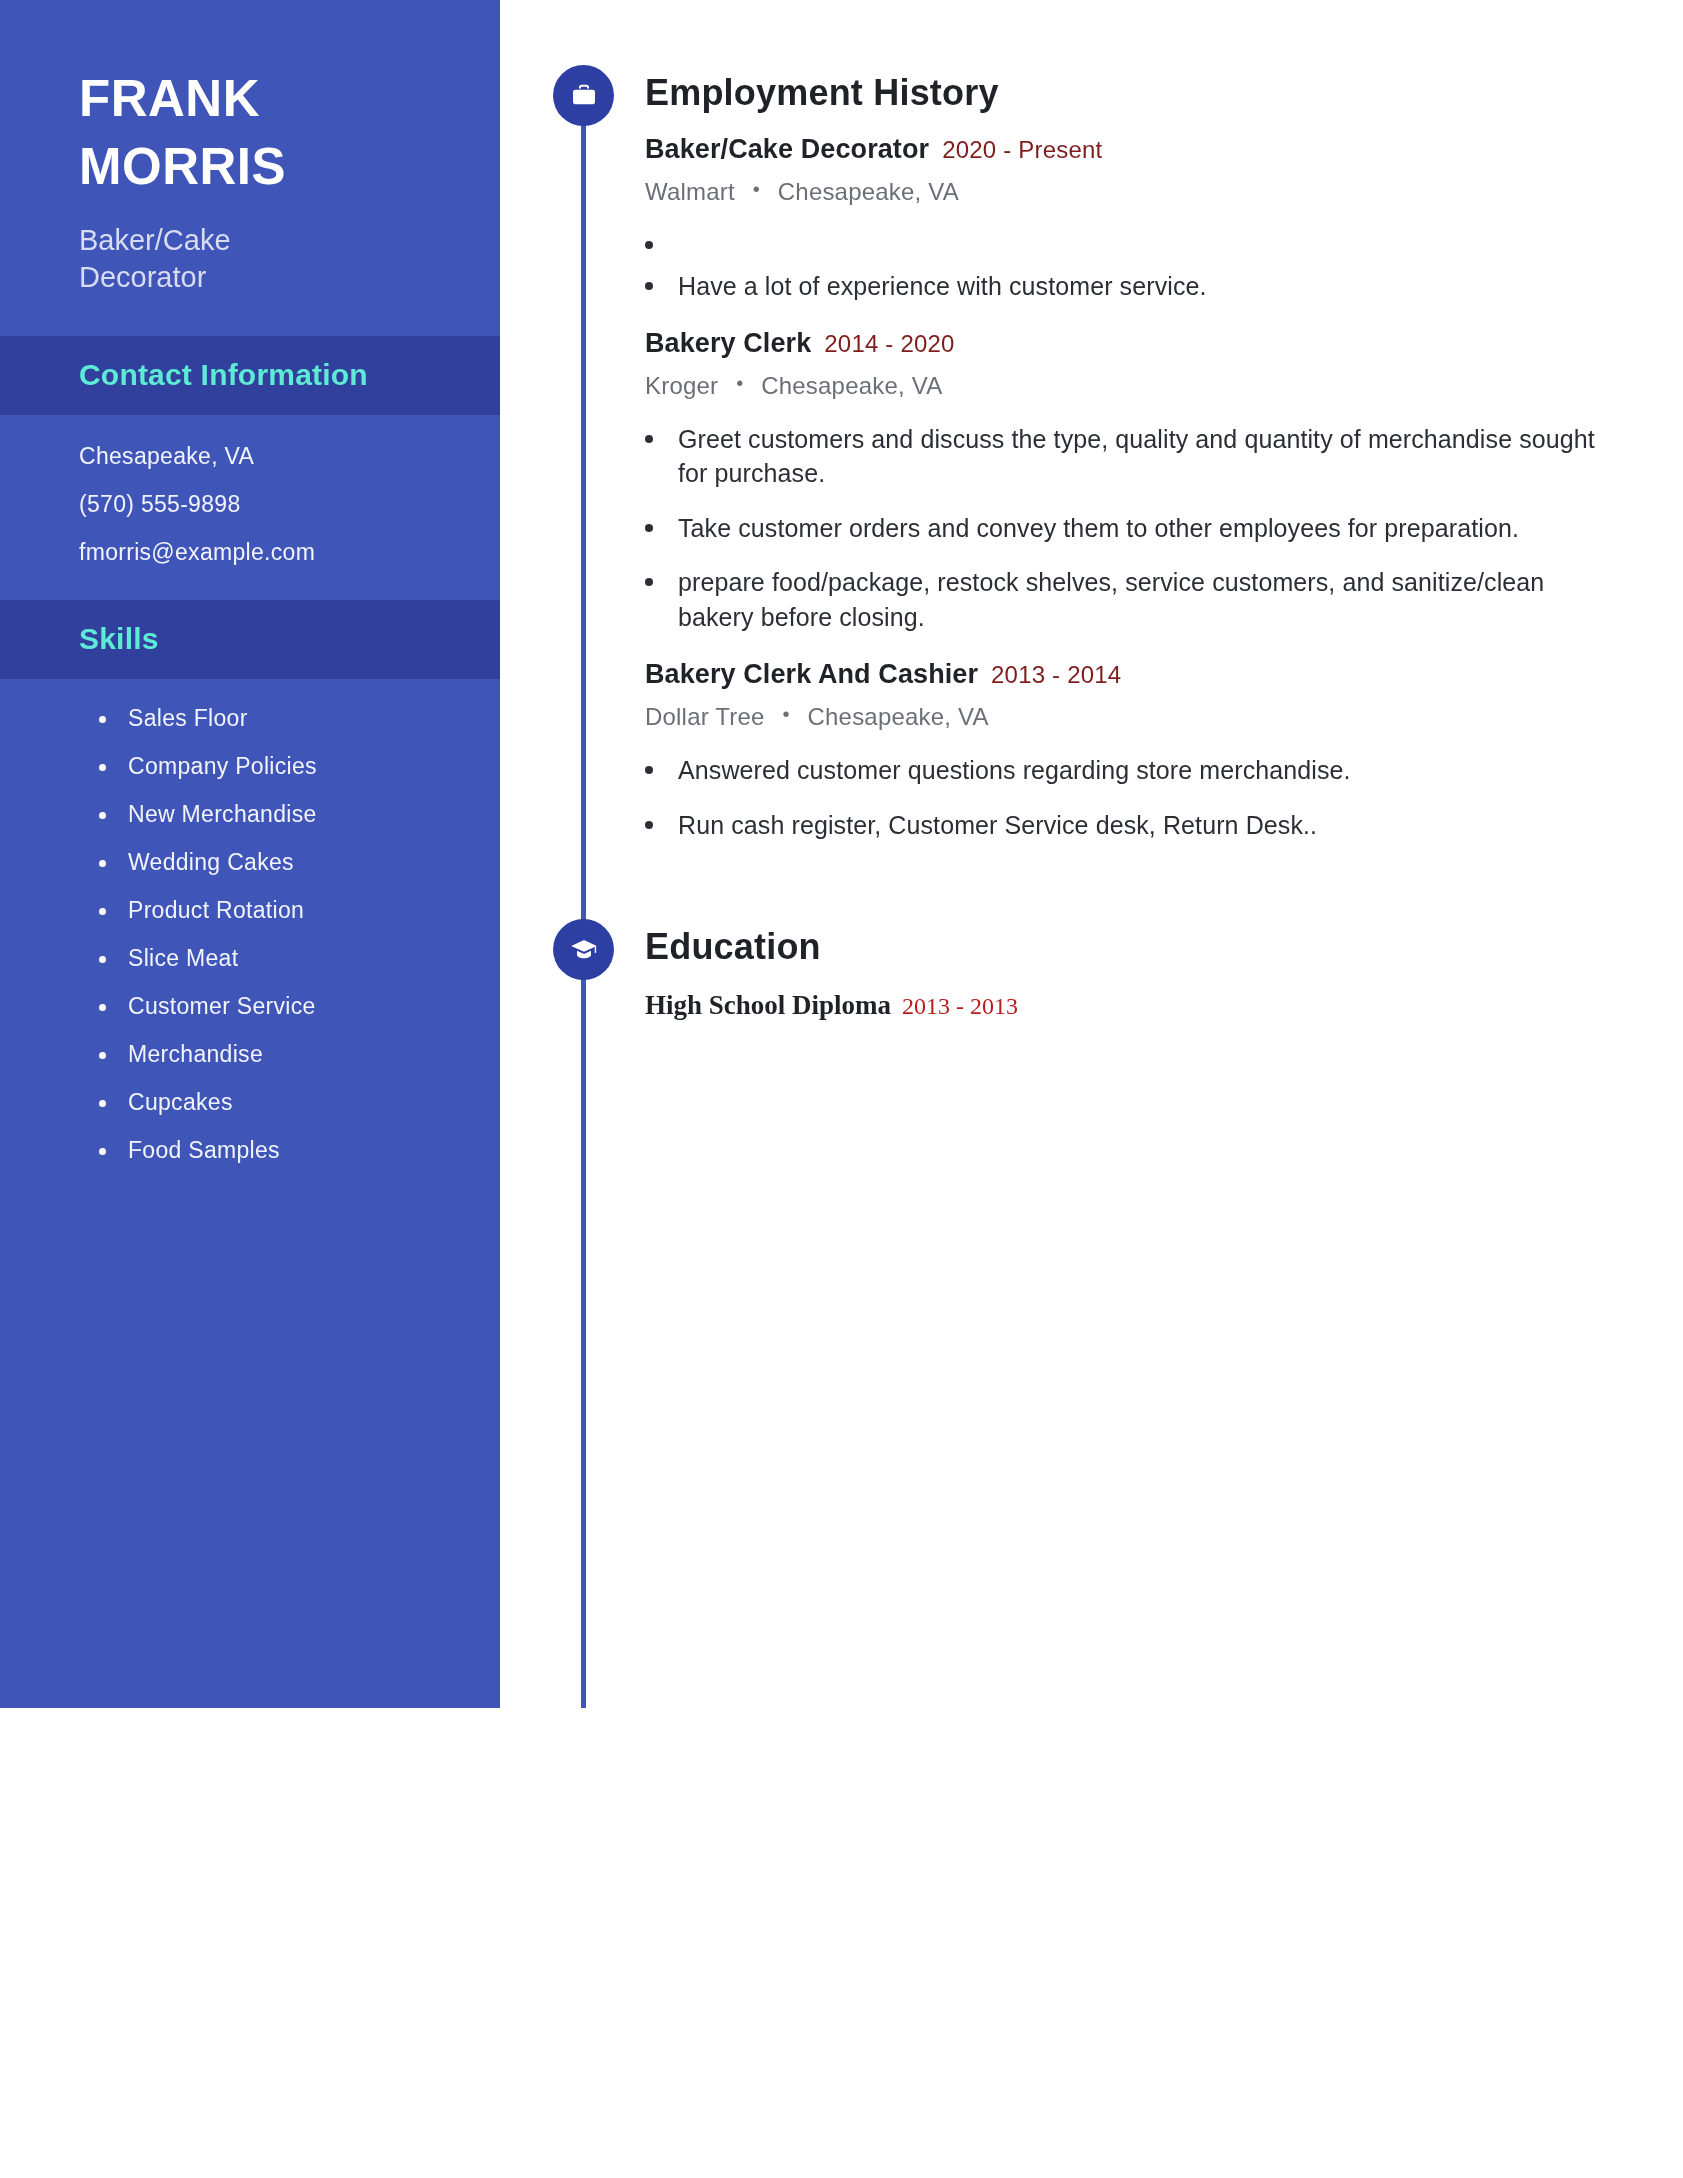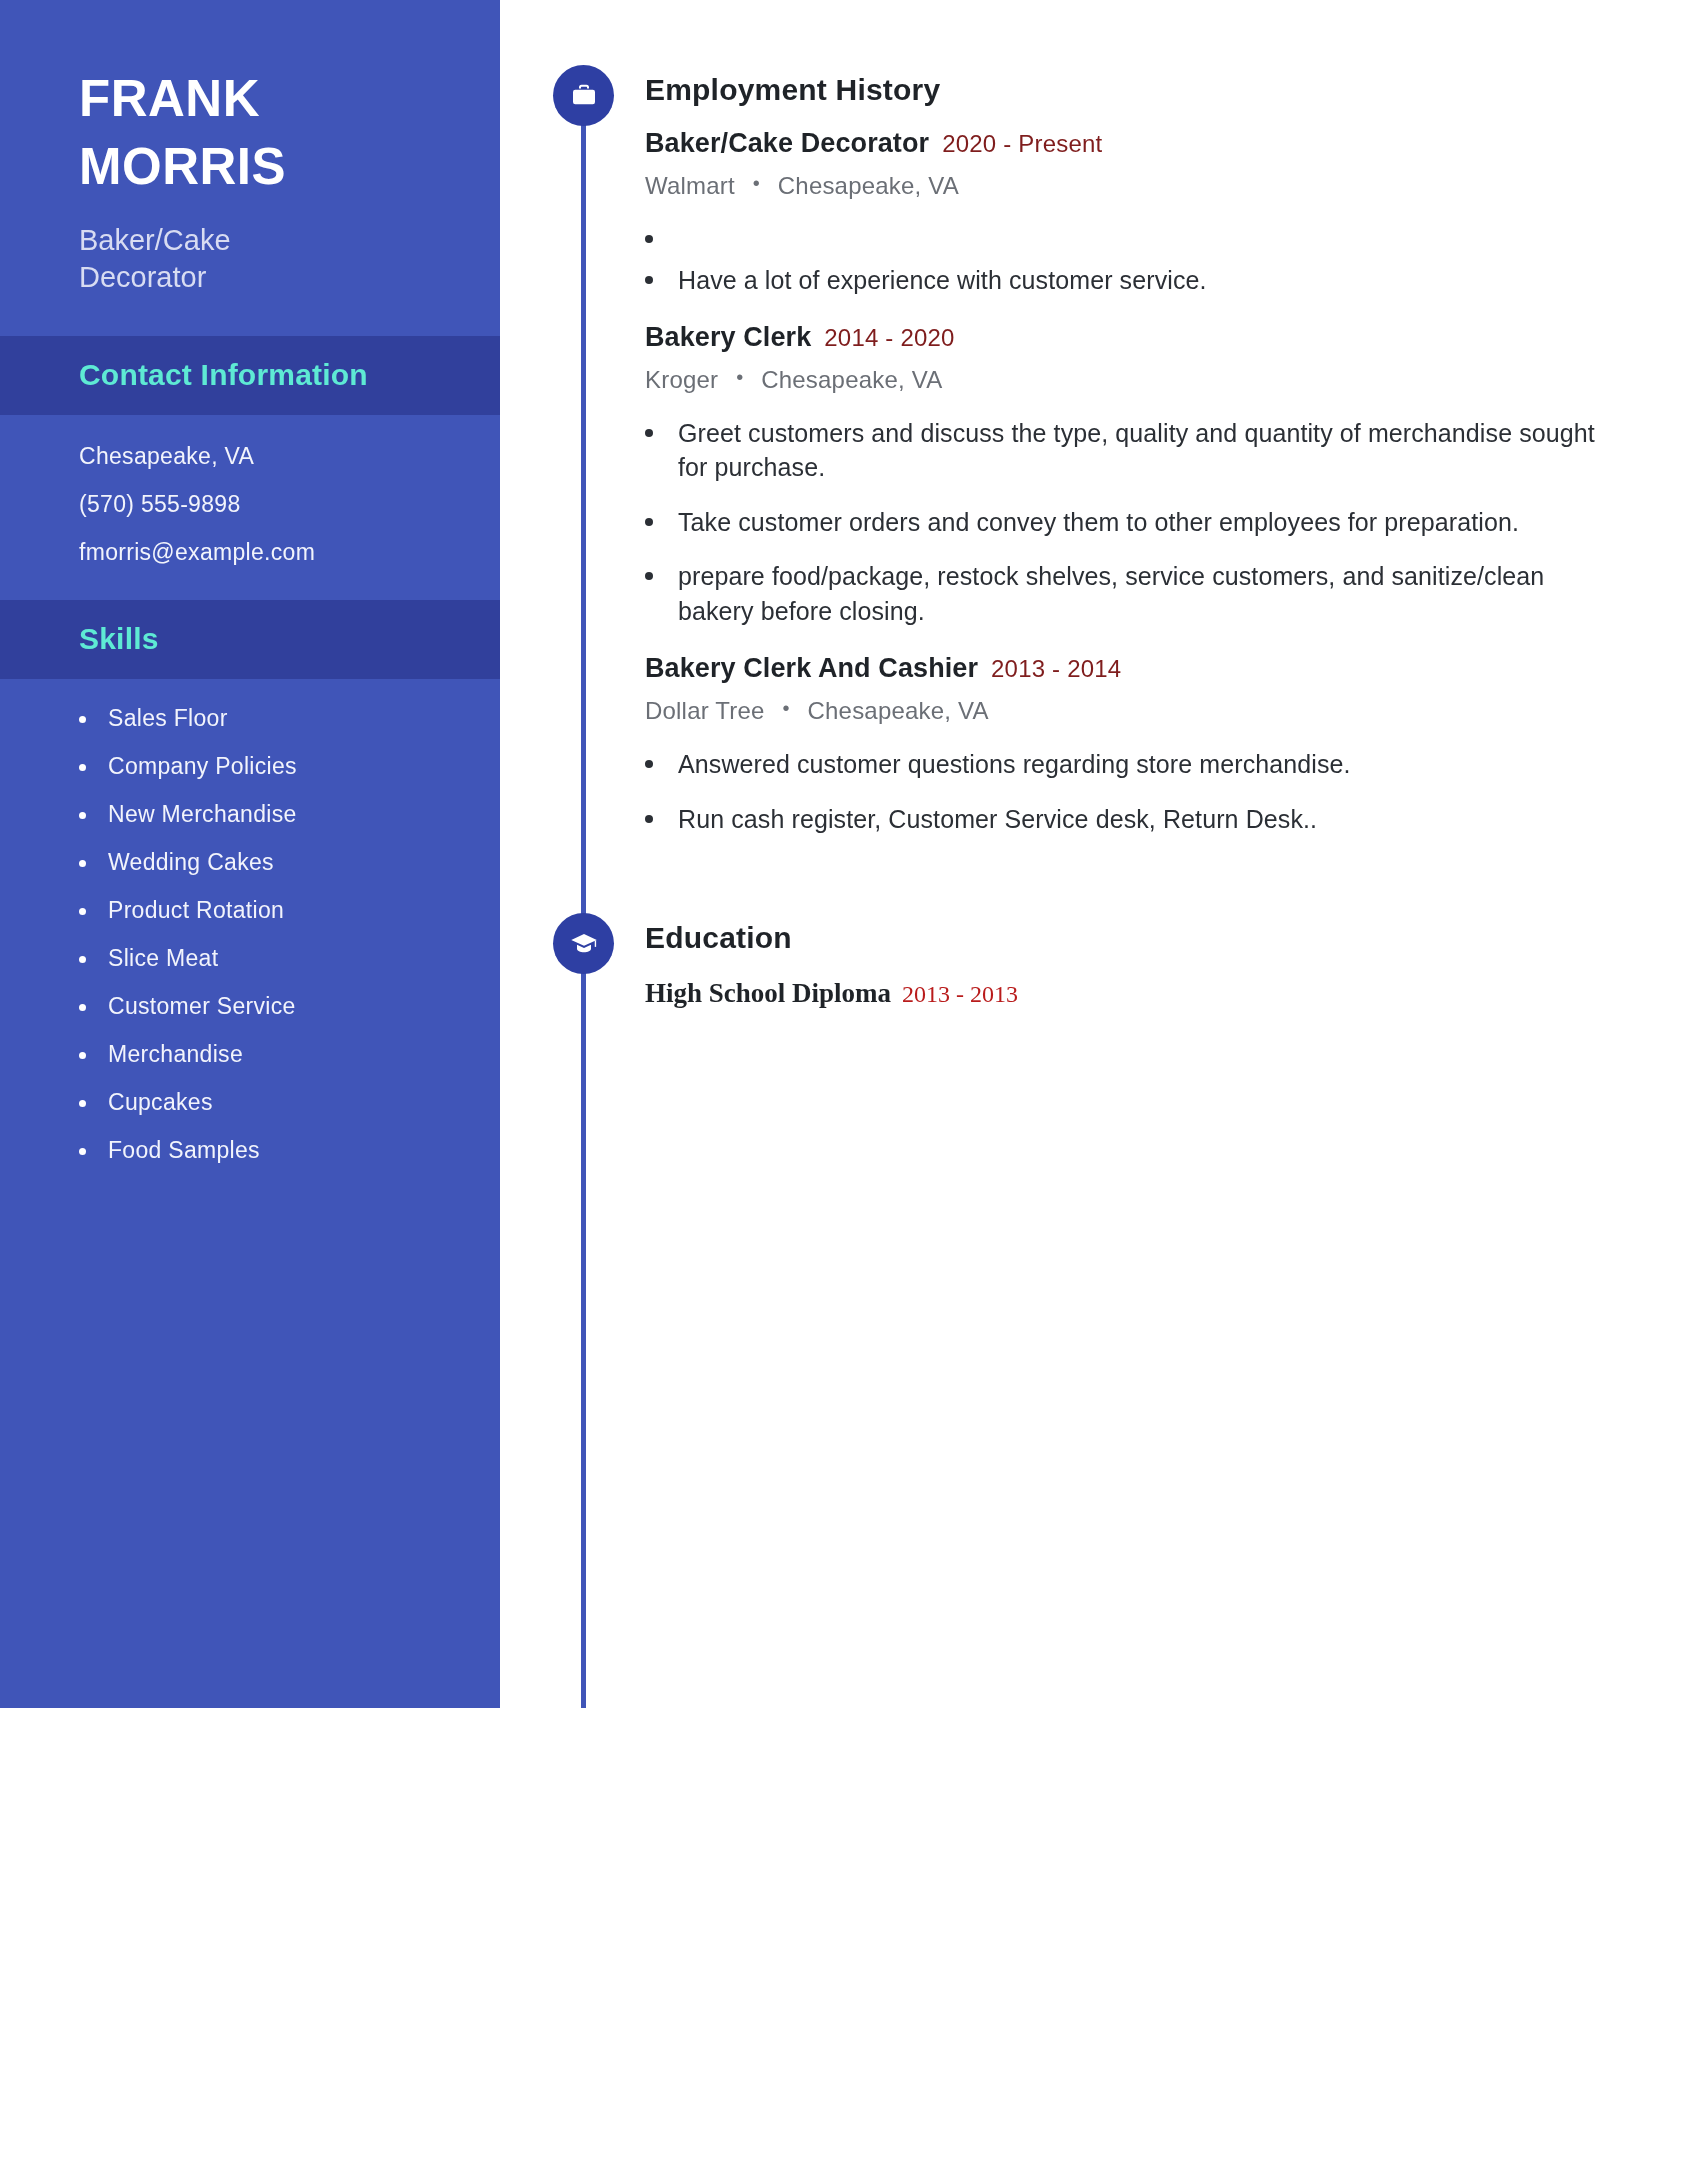--- a/index.html
+++ b/index.html
@@ -68,20 +68,21 @@
     font-size: 23px;
     line-height: 1.0;
     color: #f2f4fc;
     margin-bottom: 25px;
     letter-spacing: 0.3px;
   }
   .contact-line:last-child { margin-bottom: 0; }
 
   .skills-block {
     padding: 28px 79px 0 79px;
+    margin-left: 20px;
   }
   .skill-row {
     display: flex;
     align-items: flex-start;
     margin-bottom: 25px;
     font-size: 23px;
     line-height: 1.0;
     color: #f2f4fc;
     letter-spacing: 0.3px;
   }
@@ -131,21 +132,21 @@
     align-items: center;
     justify-content: center;
     z-index: 2;
   }
   .section.employment .sec-icon { top: 65px; }
   .section.education  .sec-icon { top: 77px; }
 
   .sec-icon svg { display: block; }
 
   .sec-title {
-    font-size: 30px;
+    font-size: 36px;
     font-weight: 700;
     color: #1f2328;
     line-height: 1.0;
     letter-spacing: 0.2px;
     padding-top: 10px;
   }
 
   .entry { margin-top: 26px; }
   .entry.first { margin-top: 24px; }
 

